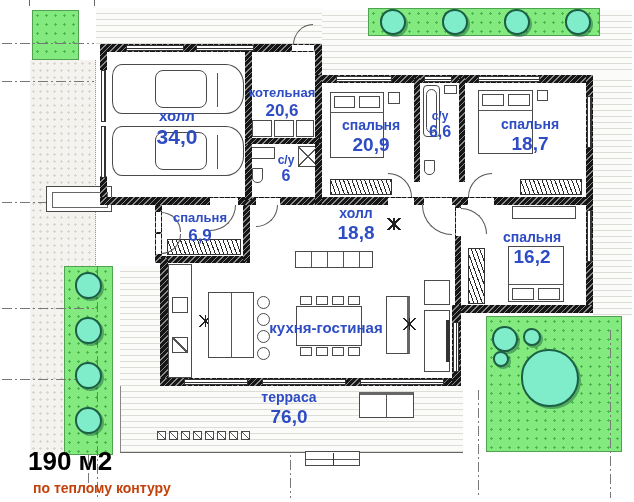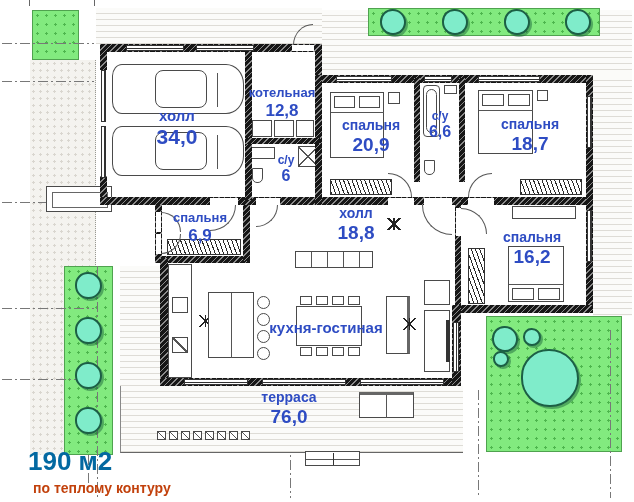--- a/index.html
+++ b/index.html
@@ -33,21 +33,21 @@
       linear-gradient(-45deg,transparent 45%,#222 45% 55%,transparent 55%),
       linear-gradient(90deg,transparent 45%,#222 45% 55%,transparent 55%);}
   
   .rlabel{position:absolute;color:#2e4cc3;text-align:center;font-weight:700;
           line-height:1.12;transform:translateX(-50%);white-space:nowrap;z-index:30;}
   .rname{font-size:14px;}
   .rarea{font-size:19px;}
   .sm .rname{font-size:12px;} .sm .rarea{font-size:16px;}
   .md .rname{font-size:13px;} .md .rarea{font-size:17px;}
   .lg .rname{font-size:15px;} .lg .rarea{font-size:21px;}
-  .total{position:absolute;left:28px;top:446px;font-size:26px;color:#0369a1;font-weight:600;z-index:30;}
+  .total{position:absolute;left:28px;top:446px;font-size:26px;color:#000000;font-weight:600;z-index:30;}
   .note{position:absolute;left:33px;top:480px;font-size:14px;color:#c2410c;font-weight:700;z-index:30;}
   .z1{z-index:1}.z2{z-index:2}.z3{z-index:3}.z4{z-index:4}.z5{z-index:5}
 </style>
 </head>
 <body>
 
 <div class="plan">
 
   <div class="abs pave z1" style="left:96px;top:8px;width:226px;height:36px"></div>
   <div class="abs pave z1" style="left:322px;top:10px;width:310px;height:65px"></div>
@@ -258,21 +258,21 @@
     <div class="abs" style="left:0;top:7px;width:54px;height:1px;background:#555"></div>
     <div class="abs" style="left:27px;top:1px;width:1px;height:12px;background:#333"></div>
   </div>
 
   <div class="rlabel lg" style="left:177px;top:108px">
     <div class="rname">холл</div>
     <div class="rarea">34,0</div>
   </div>
   <div class="rlabel md" style="left:282px;top:86px">
     <div class="rname">котельная</div>
-    <div class="rarea">12,8</div>
+    <div class="rarea">20,6</div>
   </div>
   <div class="rlabel sm" style="left:286px;top:154px">
     <div class="rname">с/у</div>
     <div class="rarea">6</div>
   </div>
   <div class="rlabel" style="left:371px;top:118px">
     <div class="rname">спальня</div>
     <div class="rarea">20,9</div>
   </div>
   <div class="rlabel sm" style="left:440px;top:110px">

